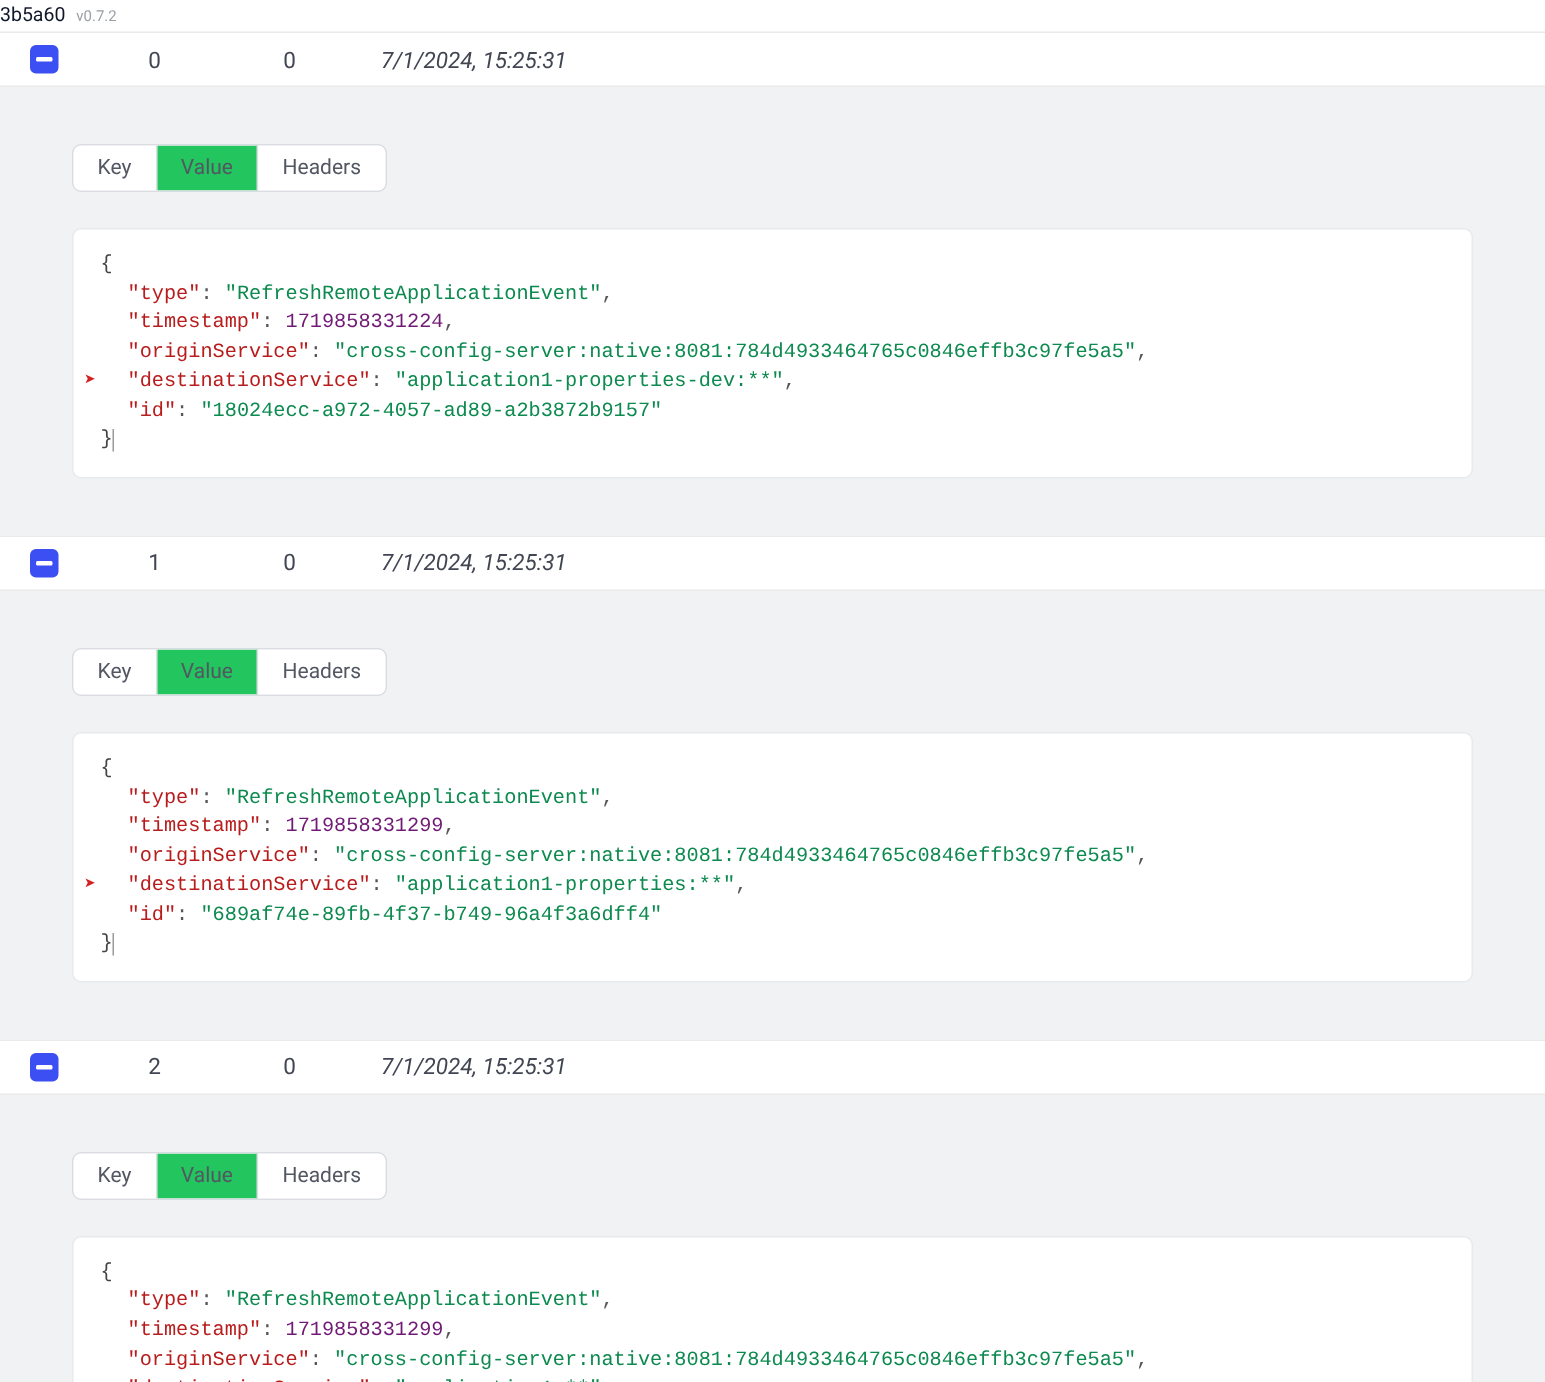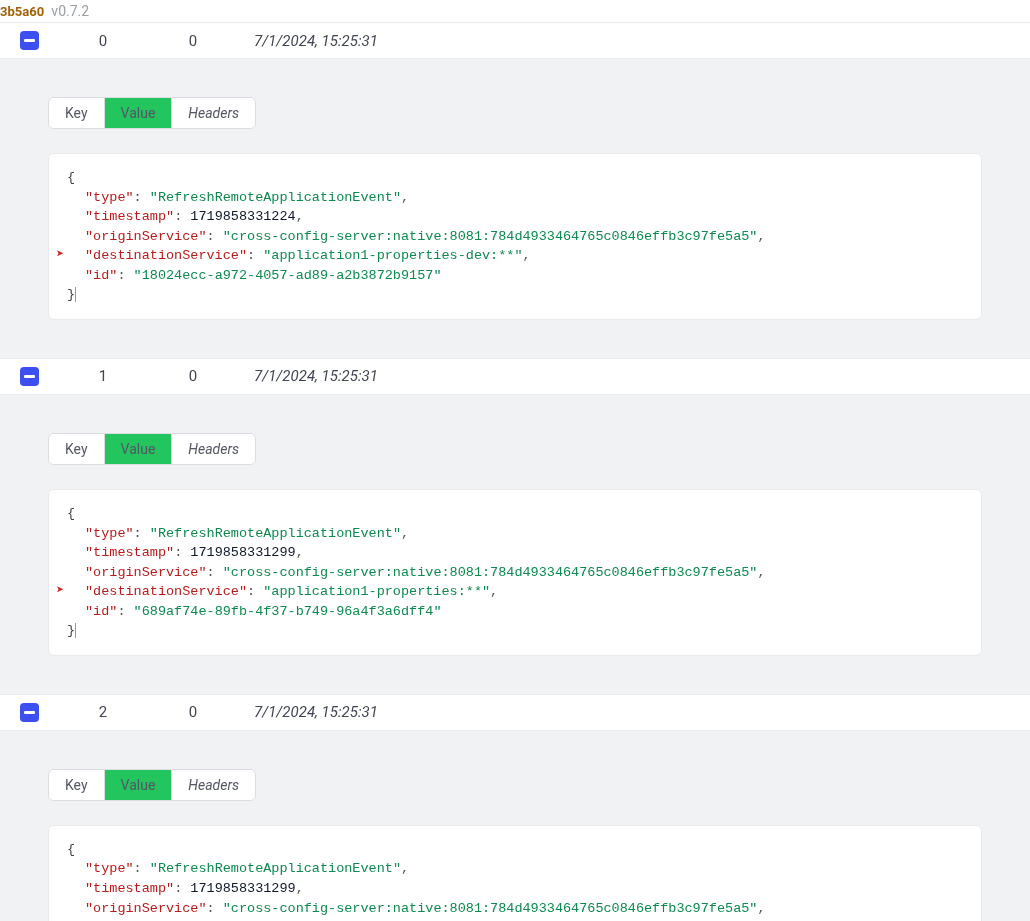--- a/index.html
+++ b/index.html
@@ -8,22 +8,22 @@
     padding: 0;
     font-family: -apple-system, BlinkMacSystemFont, "Segoe UI", Roboto, "Helvetica Neue", Arial, sans-serif;
     font-size: 14px;
     color: #333;
     background: #fff;
   }
   .topbar {
     padding: 3px 0 3px 0;
     font-size: 13px;
   }
-  .hash-link { color: #a16207; text-decoration: none; font-weight: bold; }
-  .version { color: #9aa0a6; margin-left: 4px; font-size: 14px; }
+  .hash-link { color: #0f172a; text-decoration: none; }
+  .version { color: #9aa0a6; margin-left: 4px; font-size: 10px; }
   .row {
     display: flex;
     align-items: center;
     border-top: 1px solid #e9eaec;
     border-bottom: 1px solid #e9eaec;
     background: #fff;
     padding: 8px 0;
     font-size: 15px;
     color: #424653;
   }
@@ -54,21 +54,21 @@
     background: #fff;
   }
   .tab {
     padding: 7px 16px;
     font-size: 14px;
     color: #535763;
     background: #fff;
     cursor: pointer;
     border-right: 1px solid #d9dce1;
   }
-  .tab:last-child { border-right: none; font-style: italic; }
+  .tab:last-child { border-right: none; }
   .tab.active { background: #22c55e; }
   .json-pane {
     margin-top: 24px;
     background: #fff;
     border-radius: 6px;
     padding: 14px 16px 14px 16px;
     position: relative;
     border: 1px solid #e8eaed;
   }
   .json-pre {
@@ -80,21 +80,21 @@
   }
   .arrow {
     position: absolute;
     left: -1px;
     color: #d42020;
     font-size: 13px;
     transform: translateX(-100%);
   }
   .k  { color: #b91c1c; }   
   .s  { color: #0d8a4f; }   
-  .n  { color: #0f172a; }   
+  .n  { color: #701a75; }   
   .p  { color: #555; }      
   .line { position: relative; display: block; padding-left: 2px; }
   .idt1 { padding-left: 20px; }
   .brace { color:#444; position:relative; }
   .brace-box { border:1px solid #ccc; position:absolute; left:-1px; top:17px; width:12px; height:1px; opacity:0; }
   .cursor { border-right: 1px solid #999; padding-right:0px; }
 </style>
 </head>
 <body>
 

